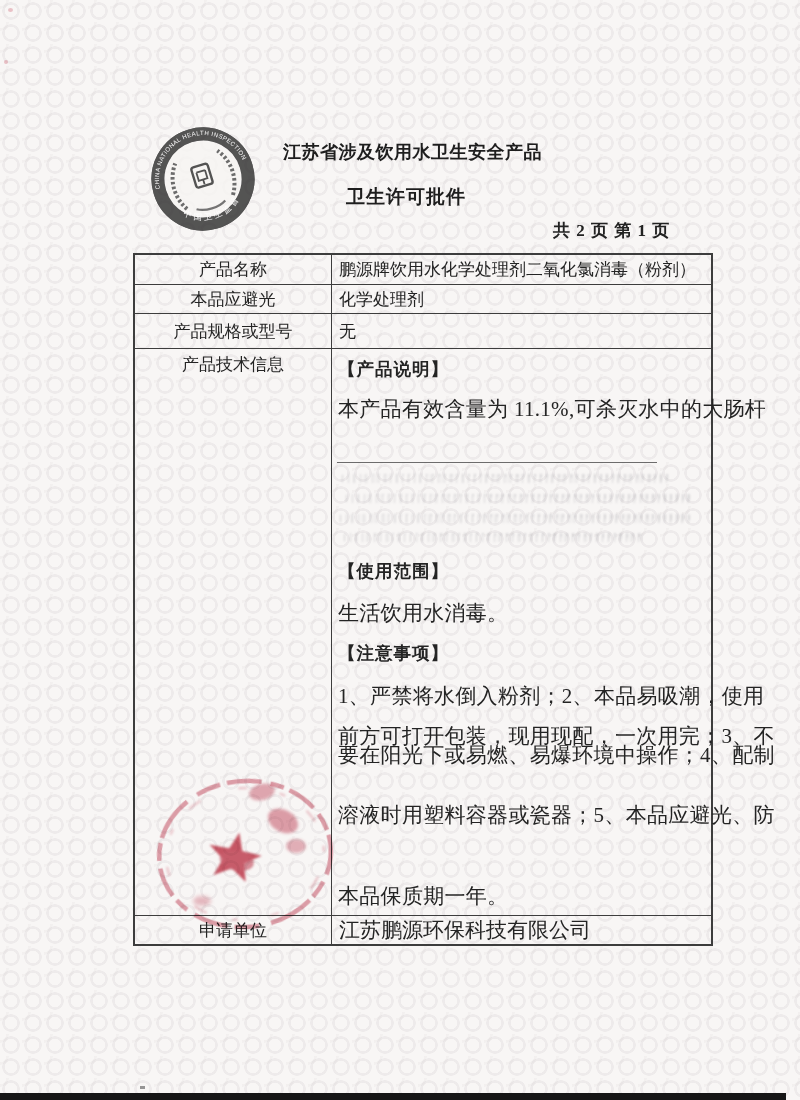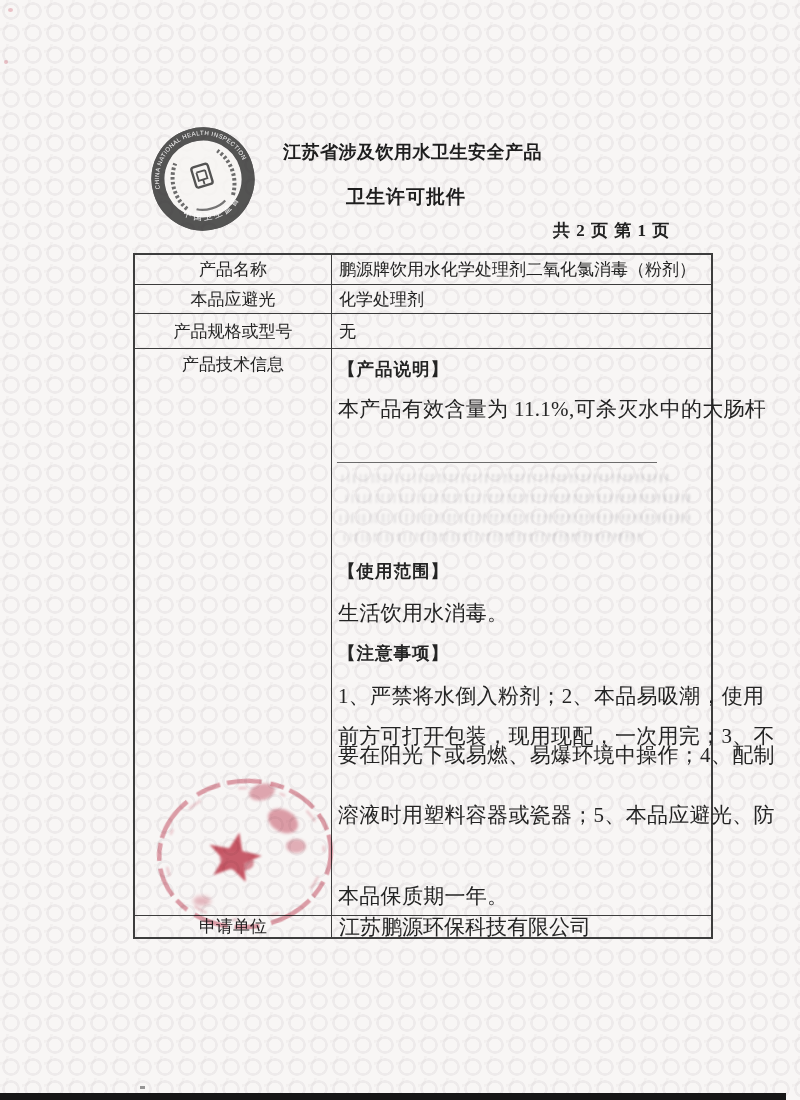--- a/index.html
+++ b/index.html
@@ -33,21 +33,21 @@
   .tlabel{
     width:197px;flex:0 0 197px;box-sizing:border-box;
     border-right:1.5px solid #3d3d3d;
     display:flex;align-items:center;justify-content:center;
     font-size:17px;color:#242424;
   }
   .tvalue{
     flex:1;display:flex;align-items:center;
     padding-left:7px;font-size:17px;color:#242424;box-sizing:border-box;
   }
-  .r1{height:29px;} .r2{height:29px;} .r3{height:35px;} .r4{height:567px;} .r5{height:22px;}
+  .r1{height:29px;} .r2{height:29px;} .r3{height:35px;} .r4{height:567px;} .r5{height:29px;}
   .r4 .tlabel{align-items:flex-start;padding-top:4px;}
   .techcell{position:relative;flex:1;box-sizing:border-box;}
   .tc{position:absolute;left:6px;white-space:nowrap;font-size:21px;letter-spacing:.3px;color:#242424;}
   .tc.hdr{font-weight:bold;font-size:17.5px;letter-spacing:1px;}
   .sep{position:absolute;left:5px;top:113px;width:320px;border-top:1.5px solid #4a4a4a;opacity:.8;}
 
   
   .noise{position:absolute;left:8px;top:122px;width:348px;height:80px;}
   .noise-line{
     position:absolute;height:9px;border-radius:2px;

